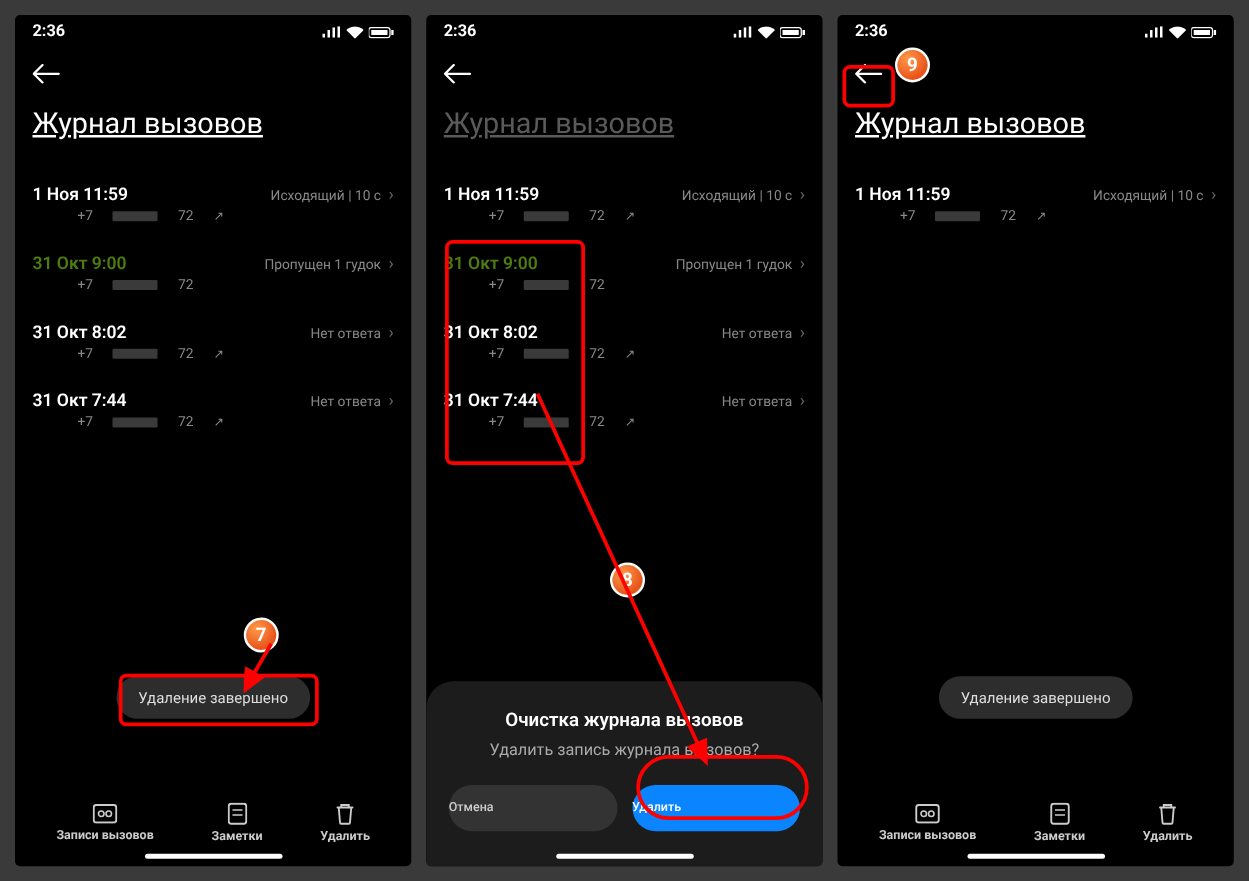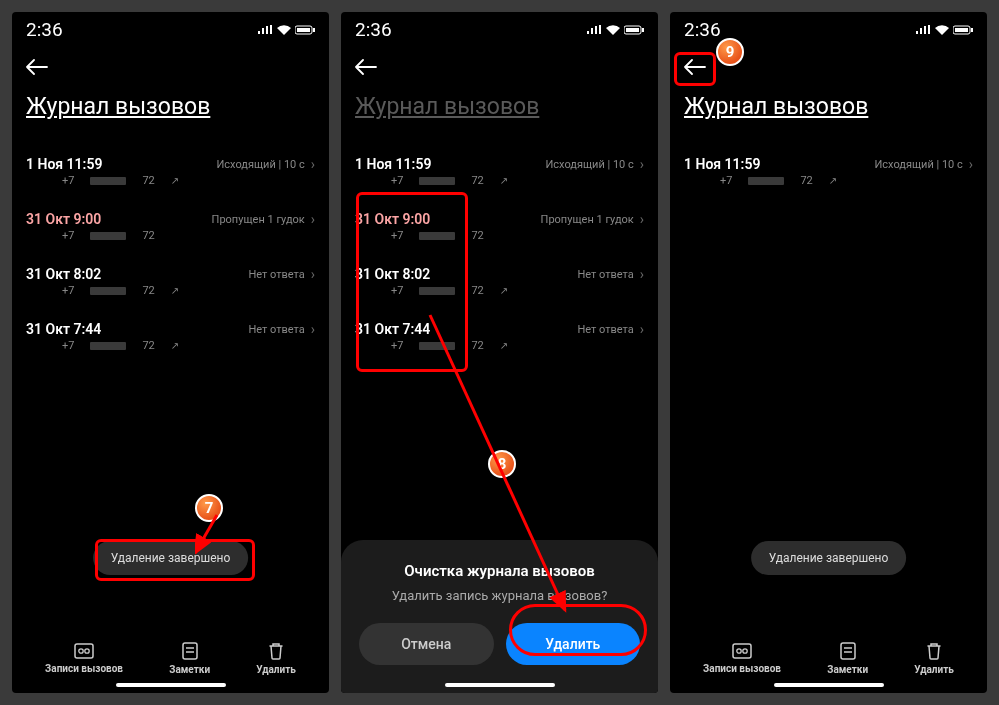--- a/index.html
+++ b/index.html
@@ -26,22 +26,22 @@
     display: flex;
     flex-direction: column;
     overflow: hidden;
     color: #fff;
   }
   .status-bar {
     display: flex;
     justify-content: space-between;
     align-items: center;
     padding: 6px 14px 2px;
-    font-size: 19px;
-    font-weight: 400;
+    font-size: 13px;
+    font-weight: 700;
   }
   .status-icons { display: flex; gap: 4px; align-items: center; font-size: 12px; }
   .back-btn {
     padding: 16px 14px 8px;
     cursor: pointer;
   }
   .back-arrow svg { display:block; }
   .title {
     font-size: 23px;
     font-weight: 400;
@@ -52,21 +52,21 @@
   .title.dim { color: #5a5a5a; }
   .call-list { flex: 1; padding: 0 14px; }
   .call-row {
     display: flex;
     justify-content: space-between;
     align-items: flex-start;
     padding: 12px 0;
   }
   .call-left {}
   .call-datetime { font-size: 14px; font-weight: 600; color: #fff; }
-  .call-datetime.missed { color: #fca5a5; }
+  .call-datetime.missed { color: #4d7c0f; }
   .call-number { font-size: 11px; color: #888; margin-top: 2px; display:flex; align-items:center; gap:16px;margin-left:36px;}
   .redact { display:inline-block; width:36px; height:8px; background:#3a3a3a; border-radius:1px; vertical-align:middle;}
   .call-right { display:flex; align-items:center; gap:6px; font-size: 11px; color: #888; }
   .chev { color:#666; font-size:14px; }
   .outarrow { font-size:10px; color:#888; }
   .toast {
     position:absolute;
     left:50%;
     transform:translateX(-50%);
     background:#2d2d2d;
@@ -105,22 +105,22 @@
     position:absolute;
     left:0; right:0; bottom:0;
     background:#1c1c1c;
     border-radius:22px 22px 0 0;
     padding:22px 18px 28px;
   }
   .dialog-title { text-align:center; font-size:15px; font-weight:600; color:#fff; margin-bottom:8px;}
   .dialog-sub { text-align:center; font-size:13px; color:#aaa; margin-bottom:20px;}
   .dialog-btns { display:flex; gap:12px; }
   .dbtn {
-    flex:1; text-align:center; padding:13px 0;
-    border-radius:24px; font-size:14px; font-weight:500;
+    flex:1; text-align:left; padding:13px 0;
+    border-radius:24px; font-size:10px; font-weight:500;
     cursor:pointer;
   }
   .dbtn.cancel { background:#333; color:#ccc; }
   .dbtn.delete { background:#0a84ff; color:#fff; }
 
   
   .hl {
     position:absolute;
     border:3px solid #ff0000;
     border-radius:6px;

